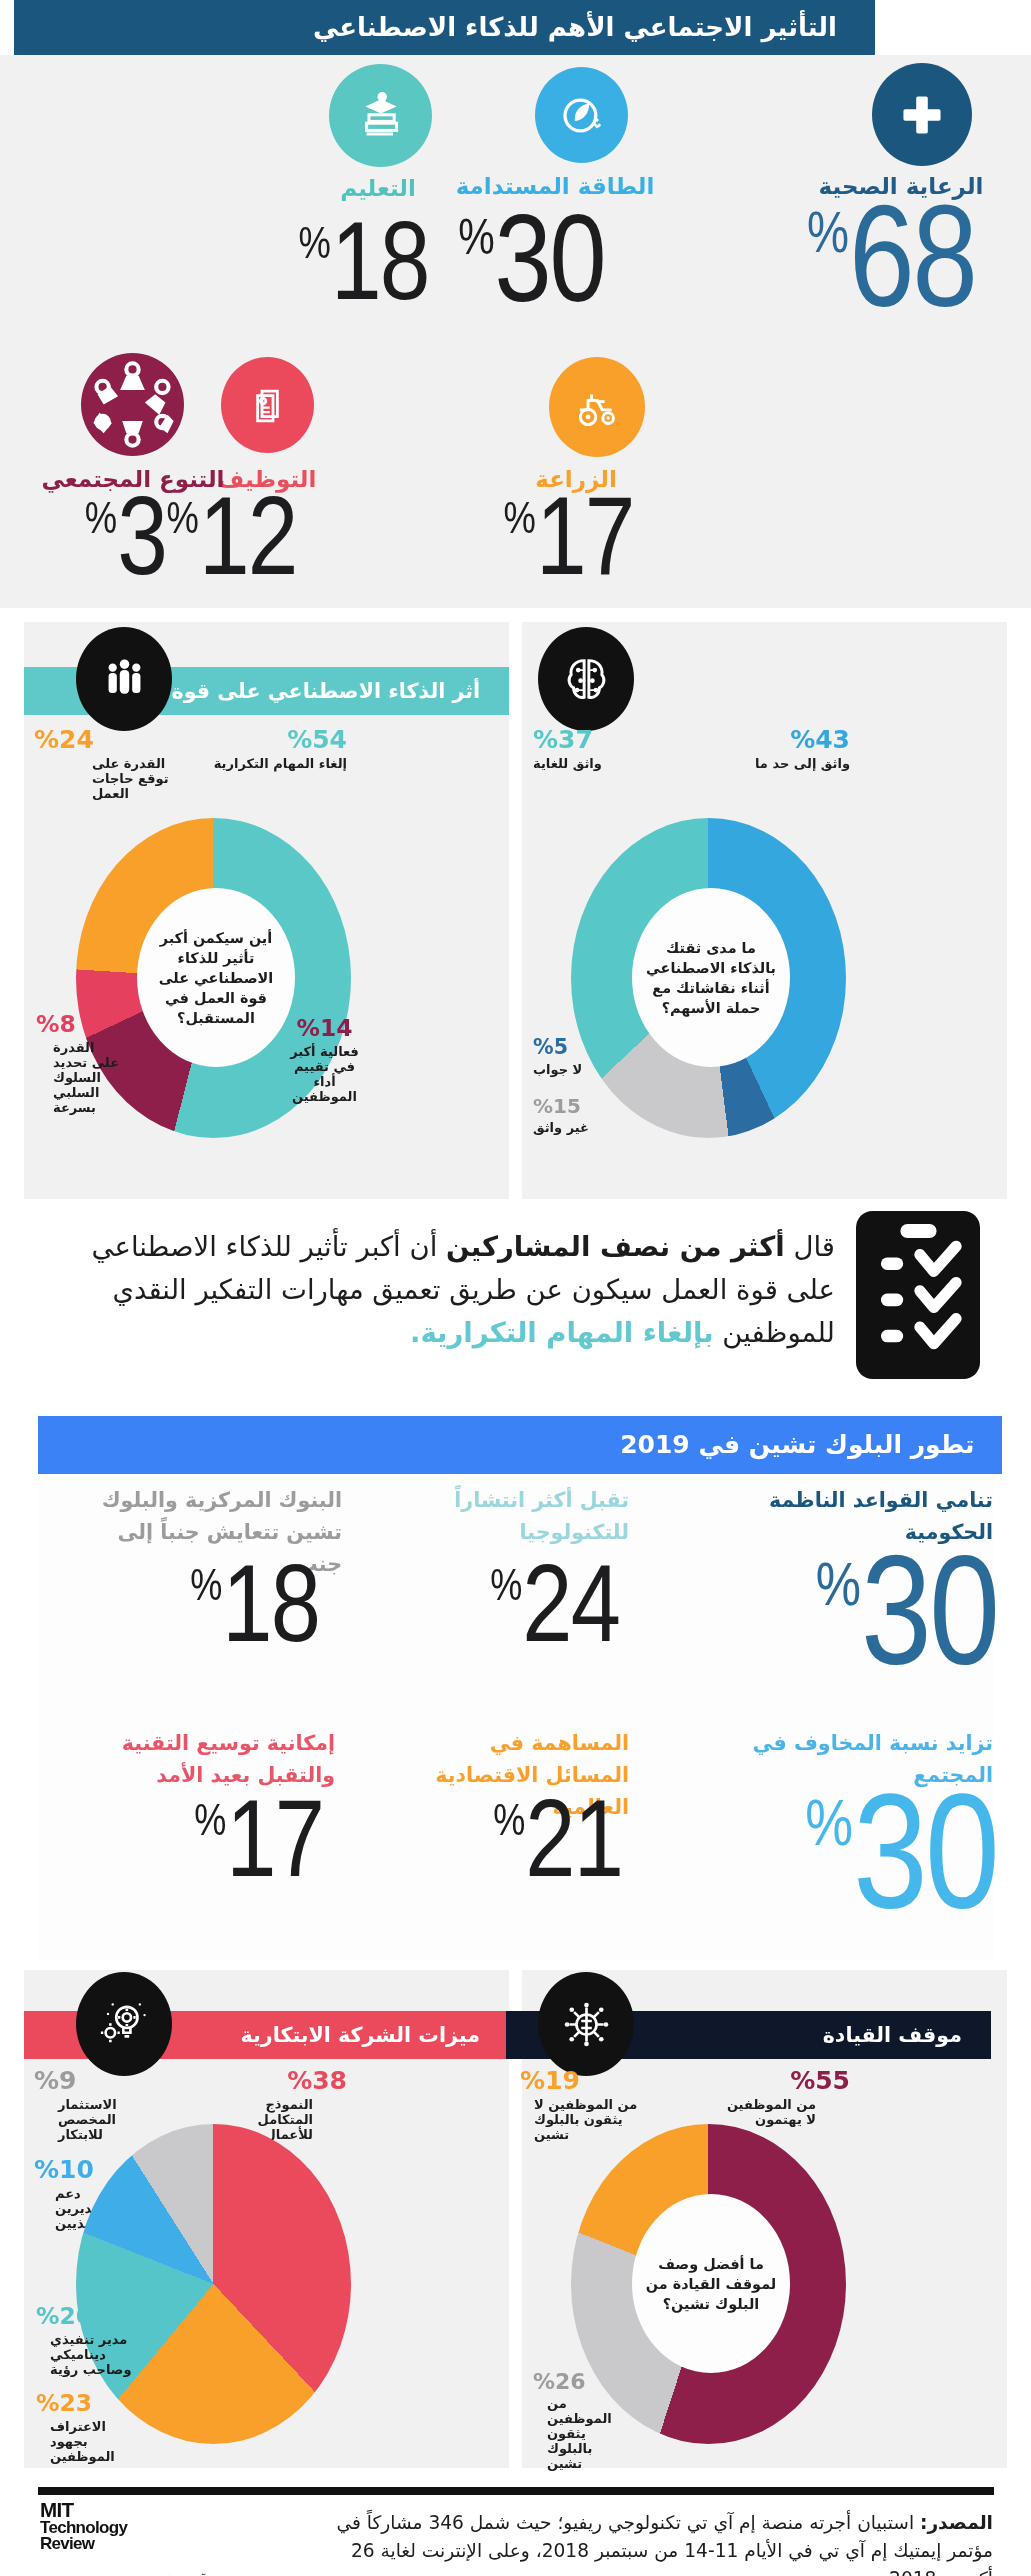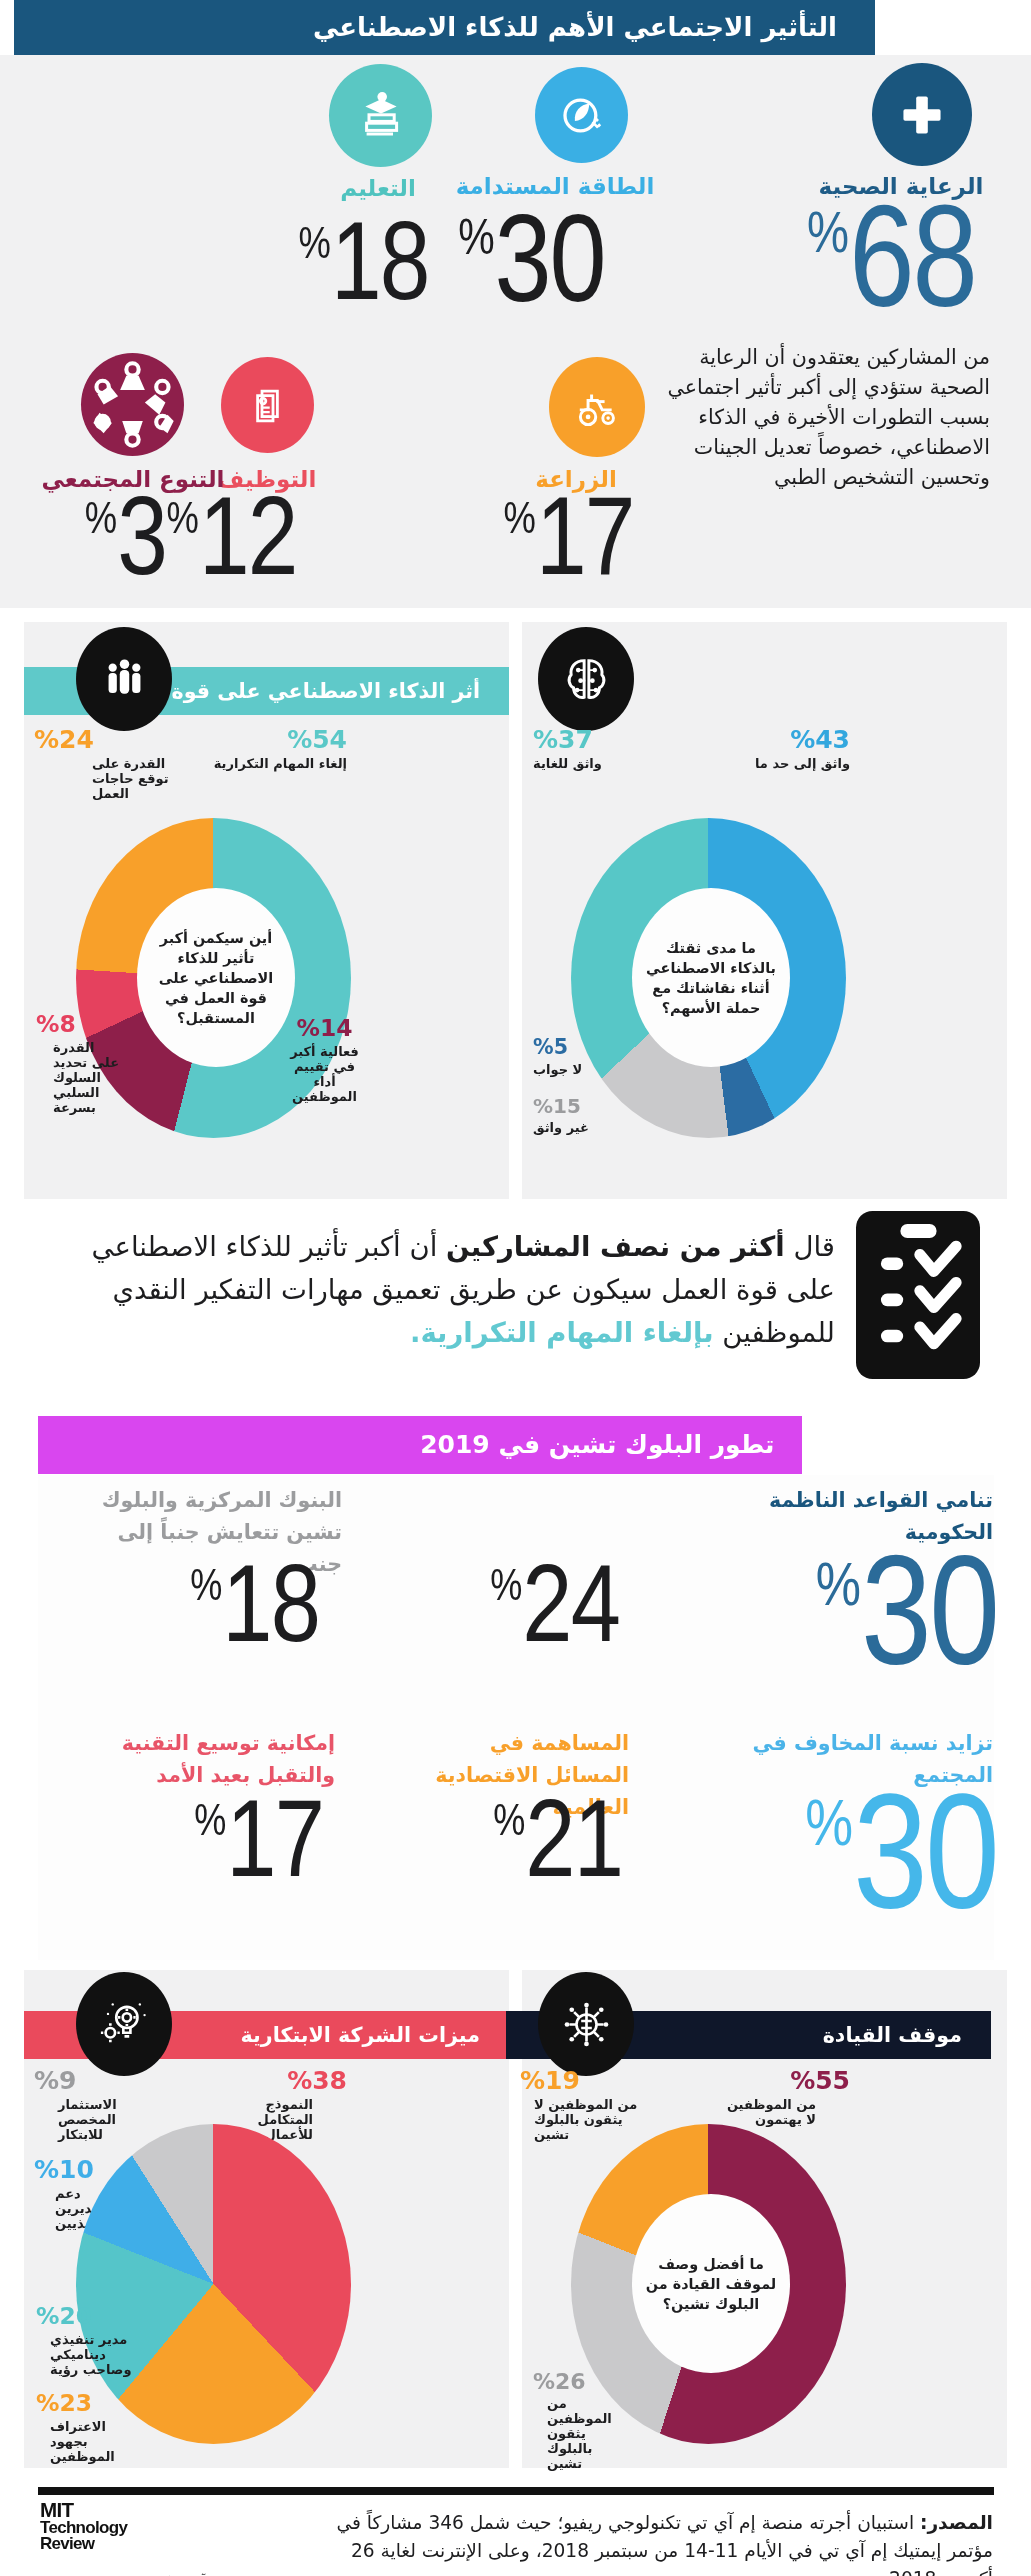--- a/index.html
+++ b/index.html
@@ -85,21 +85,20 @@
       <rect x="26" y="62" width="50" height="12"></rect>
       <path d="M26 80 h44"></path>
     </svg>
   </div>
   <div class="statlabel" style="left: 268px; top: 175px; width: 220px; color: rgb(79, 195, 191);">التعليم</div>
   <div class="bignum" style="right: 602px; top: 217px; font-size: 111px; color: rgb(29, 29, 31);">
     <span class="psign">%</span>
       <span class="digits">18</span>
   </div>
 
-  <div class="para" style="left:667px;top:342px;width:323px;">من المشاركين يعتقدون أن الرعاية الصحية ستؤدي إلى أكبر تأثير اجتماعي بسبب التطورات الأخيرة في الذكاء الاصطناعي، خصوصاً تعديل الجينات وتحسين التشخيص الطبي</div>
 
   <div class="icon-circle" style="left: 549px; top: 357px; width: 96px; height: 100px; background-color: rgb(248, 160, 42);">
     <svg width="59" height="59" viewBox="0 0 100 100" fill="none" stroke="#fff" stroke-width="5">
       <circle cx="34" cy="66" r="13"></circle>
         <circle cx="34" cy="66" r="4" fill="#fff" stroke="none"></circle>
       <circle cx="68" cy="68" r="9"></circle>
         <circle cx="68" cy="68" r="3" fill="#fff" stroke="none"></circle>
       <path d="M20 54 h14 v-16 h16 l8 16 h16"></path>
       <path d="M40 38 v-10"></path>
       <path d="M48 40 h14"></path>
@@ -235,31 +234,32 @@
         <path d="M38 24 l10 12 16 -18"></path>
         <path d="M38 50 l10 12 16 -18"></path>
         <path d="M38 76 l10 12 16 -18"></path>
       </g>
     </svg>
   </div>
   <div class="callout-text" style="left:38px;top:1225px;width:797px;">
     <span>قال </span><span style="font-weight:bold;">أكثر من نصف المشاركين</span><span> أن أكبر تأثير للذكاء الاصطناعي على قوة العمل سيكون عن طريق تعميق مهارات التفكير النقدي للموظفين </span><span style="font-weight: bold; color: rgb(98, 201, 209);">بإلغاء المهام التكرارية.</span>
   </div>
 
-  <div class="bgrect" style="left: 38px; top: 1416px; width: 764px; height: 58px; background-color: #d946ef;">
+  <div class="bgrect" style="left: 38px; top: 1416px; width: 964px; height: 58px; background-color: #3b82f6;">
     <span style="position:absolute;right:27.5px;top:0;line-height:58px;color:#fff;font-weight:bold;font-size:25px;direction:rtl;">تطور البلوك تشين في 2019</span>
   </div>
   <div class="bgrect" style="left: 38px; top: 1475px; width: 956px; height: 485px; background-color: rgb(253, 253, 253);"></div>
 
   <div class="bk-label" style="left: 746px; top: 1484px; width: 247px; color: rgb(26, 86, 126);">تنامي القواعد الناظمة الحكومية</div>
   <div class="bignum" style="right: 34px; top: 1548px; font-size: 155px; color: rgb(43, 107, 153);">
     <span class="psign">%</span>
       <span class="digits">30</span>
   </div>
 
+  <div class="bk-label" style="left: 423px; top: 1484px; width: 206px; color: rgb(154, 214, 222);">تقبل أكثر انتشاراً للتكنولوجيا</div>
   <div class="bignum" style="right: 412px; top: 1559px; font-size: 110px; color: rgb(29, 29, 31);">
     <span class="psign">%</span>
       <span class="digits">24</span>
   </div>
 
   <div class="bk-label" style="left: 101px; top: 1484px; width: 241px; color: rgb(155, 156, 158);">البنوك المركزية والبلوك تشين تتعايش جنباً إلى جنب</div>
   <div class="bignum" style="right: 712px; top: 1559px; font-size: 110px; color: rgb(29, 29, 31);">
     <span class="psign">%</span>
       <span class="digits">18</span>
   </div>

